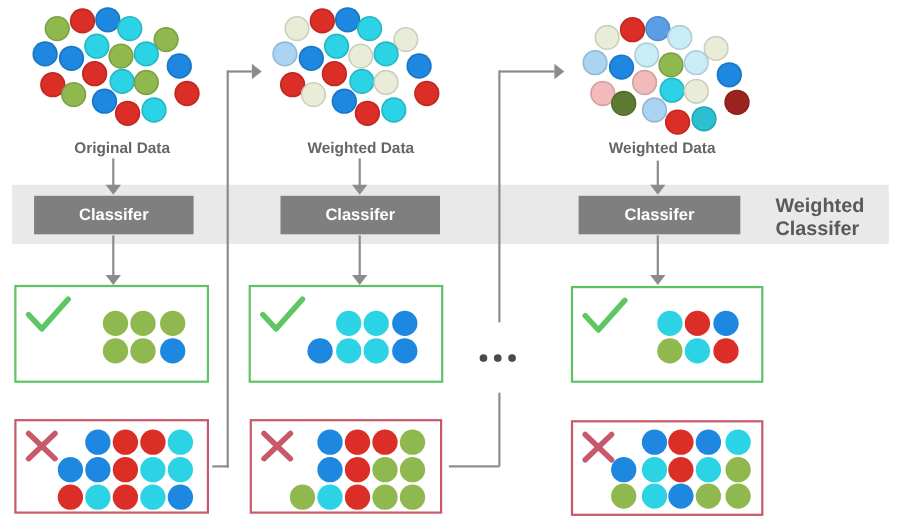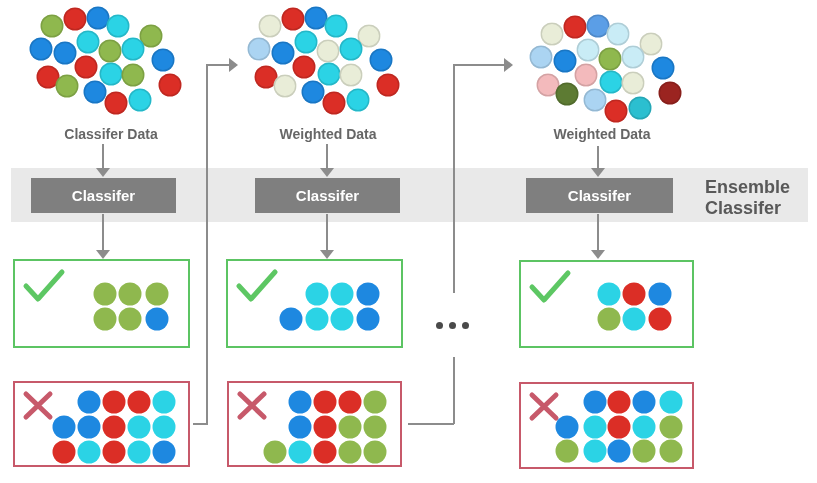--- a/index.html
+++ b/index.html
@@ -29,21 +29,21 @@
   .ellipsis span{display:block;width:7px;height:7px;border-radius:50%;background:#4a4a4a;}
 </style>
 </head>
 <body>
 
 <div class="canvas">
 
   <div class="band"></div>
 
   <div class="ensemble-label">
-    <div>Ensemble</div>
+    <div>Weighted</div>
     <div>Classifer</div>
   </div>
 
   <div class="cluster" style="left:12px;top:10px;">
       <div class="dot" style="left: 40px; top: 16px; background: rgb(143, 184, 78);"></div>
       <div class="dot" style="left: 63px; top: 9px; background: rgb(219, 46, 38);"></div>
       <div class="dot" style="left: 86px; top: 8px; background: rgb(30, 136, 224);"></div>
       <div class="dot" style="left: 106px; top: 16px; background: rgb(43, 211, 229);"></div>
       <div class="dot" style="left: 139px; top: 26px; background: rgb(143, 184, 78);"></div>
       <div class="dot" style="left: 29px; top: 39px; background: rgb(30, 136, 224);"></div>
@@ -55,21 +55,21 @@
       <div class="dot" style="left: 74px; top: 57px; background: rgb(219, 46, 38);"></div>
       <div class="dot" style="left: 36px; top: 67px; background: rgb(219, 46, 38);"></div>
       <div class="dot" style="left: 99px; top: 64px; background: rgb(43, 211, 229);"></div>
       <div class="dot" style="left: 121px; top: 65px; background: rgb(143, 184, 78);"></div>
       <div class="dot" style="left: 158px; top: 75px; background: rgb(219, 46, 38);"></div>
       <div class="dot" style="left: 55px; top: 76px; background: rgb(143, 184, 78);"></div>
       <div class="dot" style="left: 83px; top: 82px; background: rgb(30, 136, 224);"></div>
       <div class="dot" style="left: 128px; top: 90px; background: rgb(43, 211, 229);"></div>
       <div class="dot" style="left: 104px; top: 93px; background: rgb(219, 46, 38);"></div>
     </div>
-  <div class="data-label" style="left:31px;top:126px;">Classifer Data</div>
+  <div class="data-label" style="left:31px;top:126px;">Original Data</div>
   <div class="seg" style="left:102px;top:144px;width:2px;height:25px;"></div>
   <div class="head-down" style="left:96px;top:168px;"></div>
   <div class="classifier-btn" style="left:31px;top:178px;width:145px;">Classifer</div>
   <div class="seg" style="left:102px;top:214px;width:2px;height:36px;"></div>
   <div class="head-down" style="left:96px;top:250px;"></div>
 
   <div class="rbox correct" style="left:13px;top:259px;width:177px;height:89px;">
     <svg class="mark" width="56" height="40" viewBox="0 0 56 40">
       <path d="M4 18 L16 31 L40 4" stroke="#5dc763" stroke-width="5" fill="none" stroke-linecap="round" stroke-linejoin="round"></path>
     </svg>

